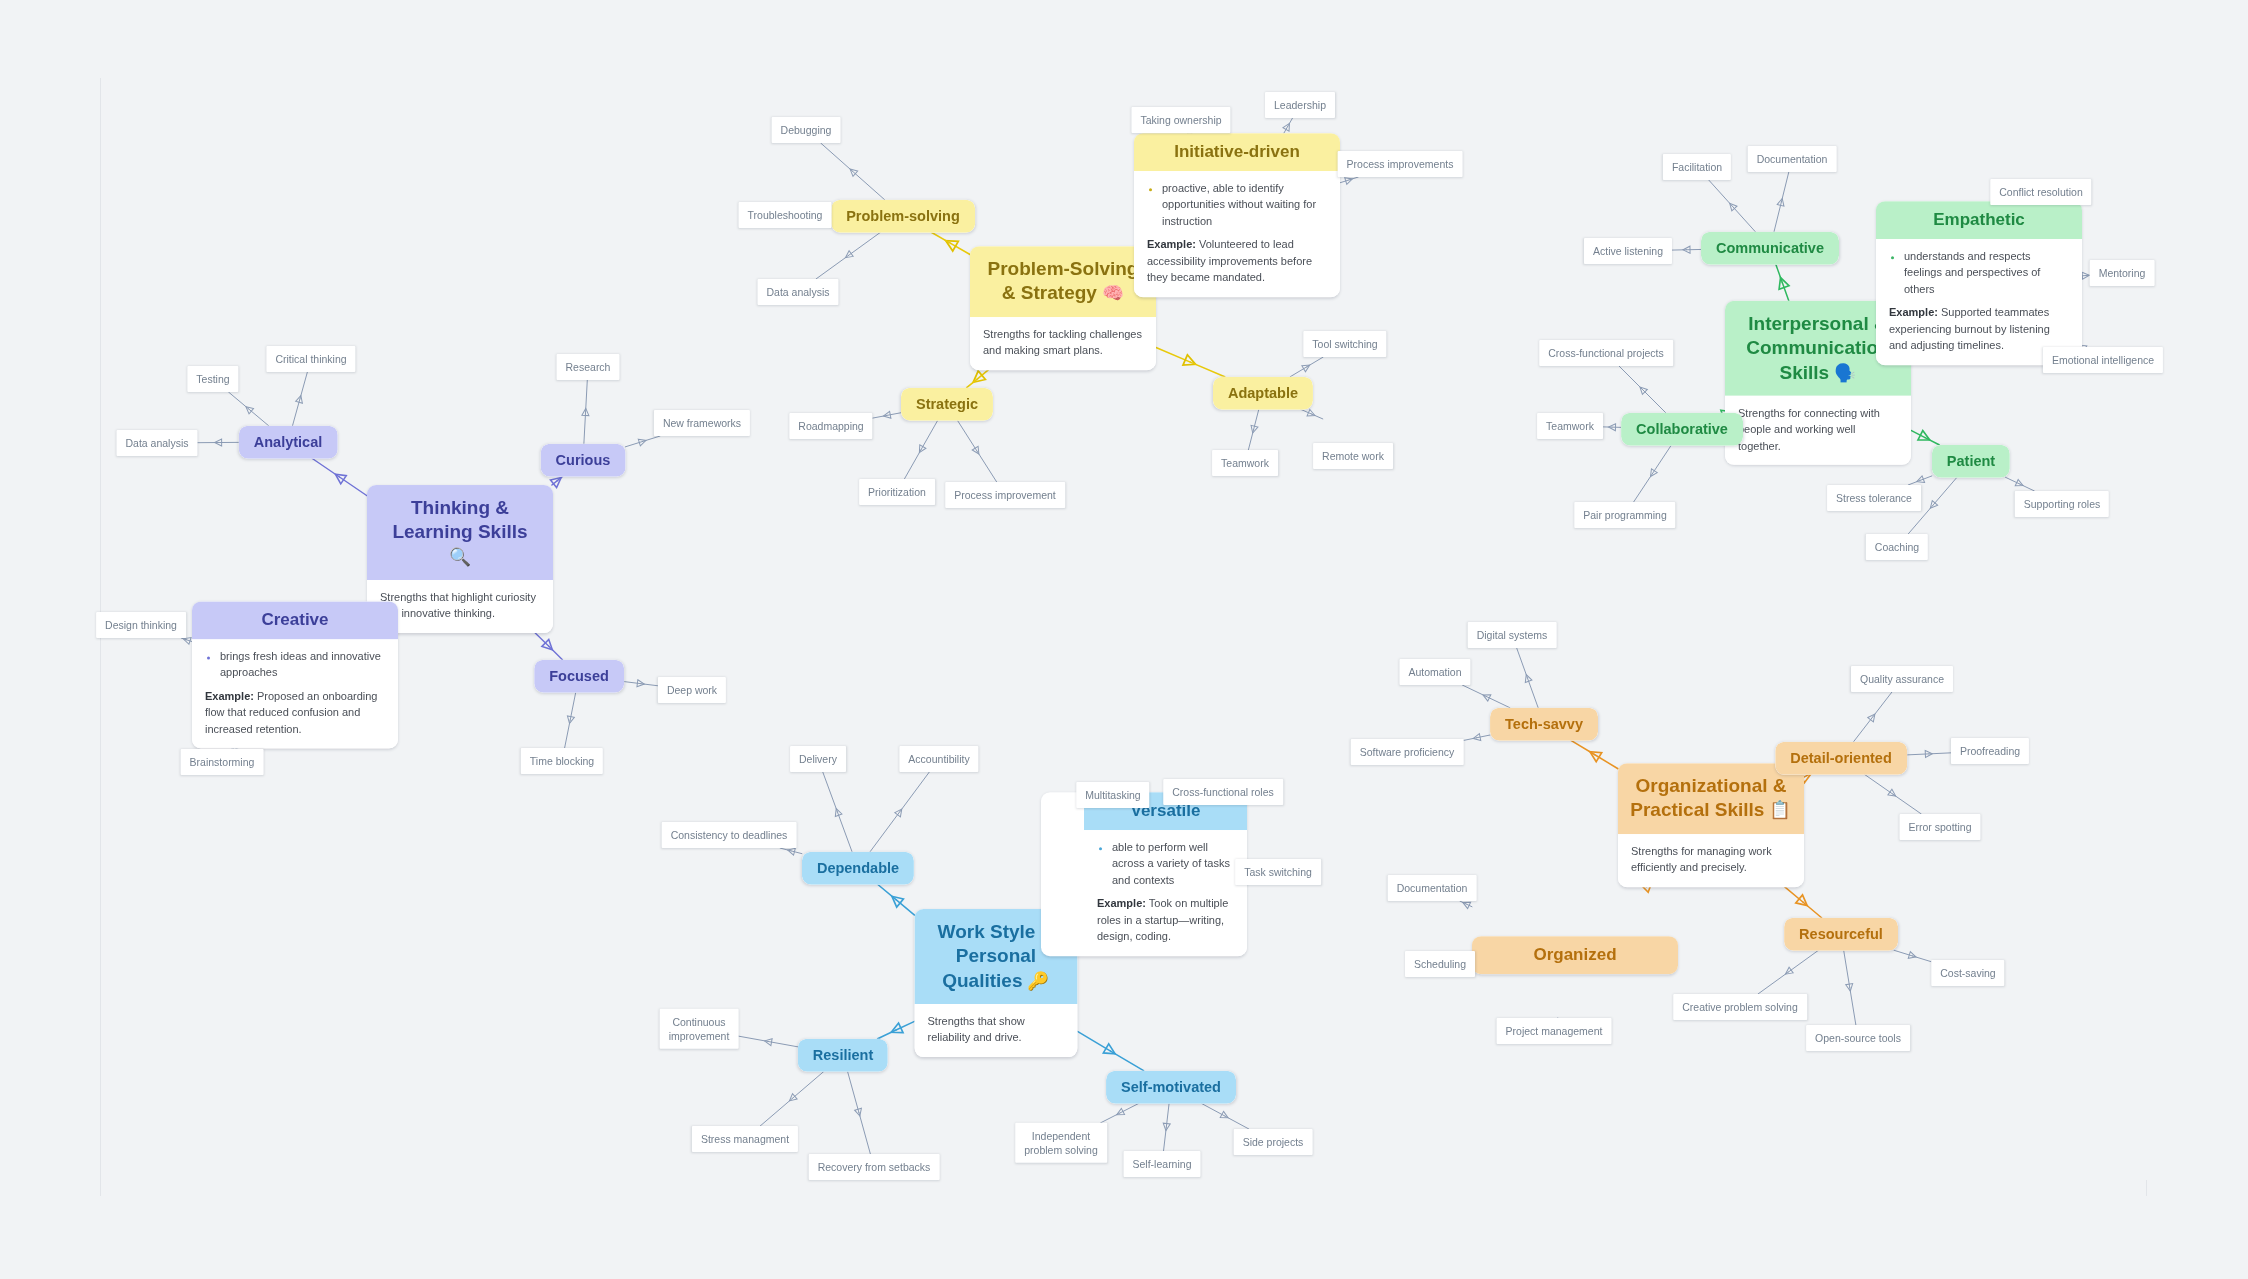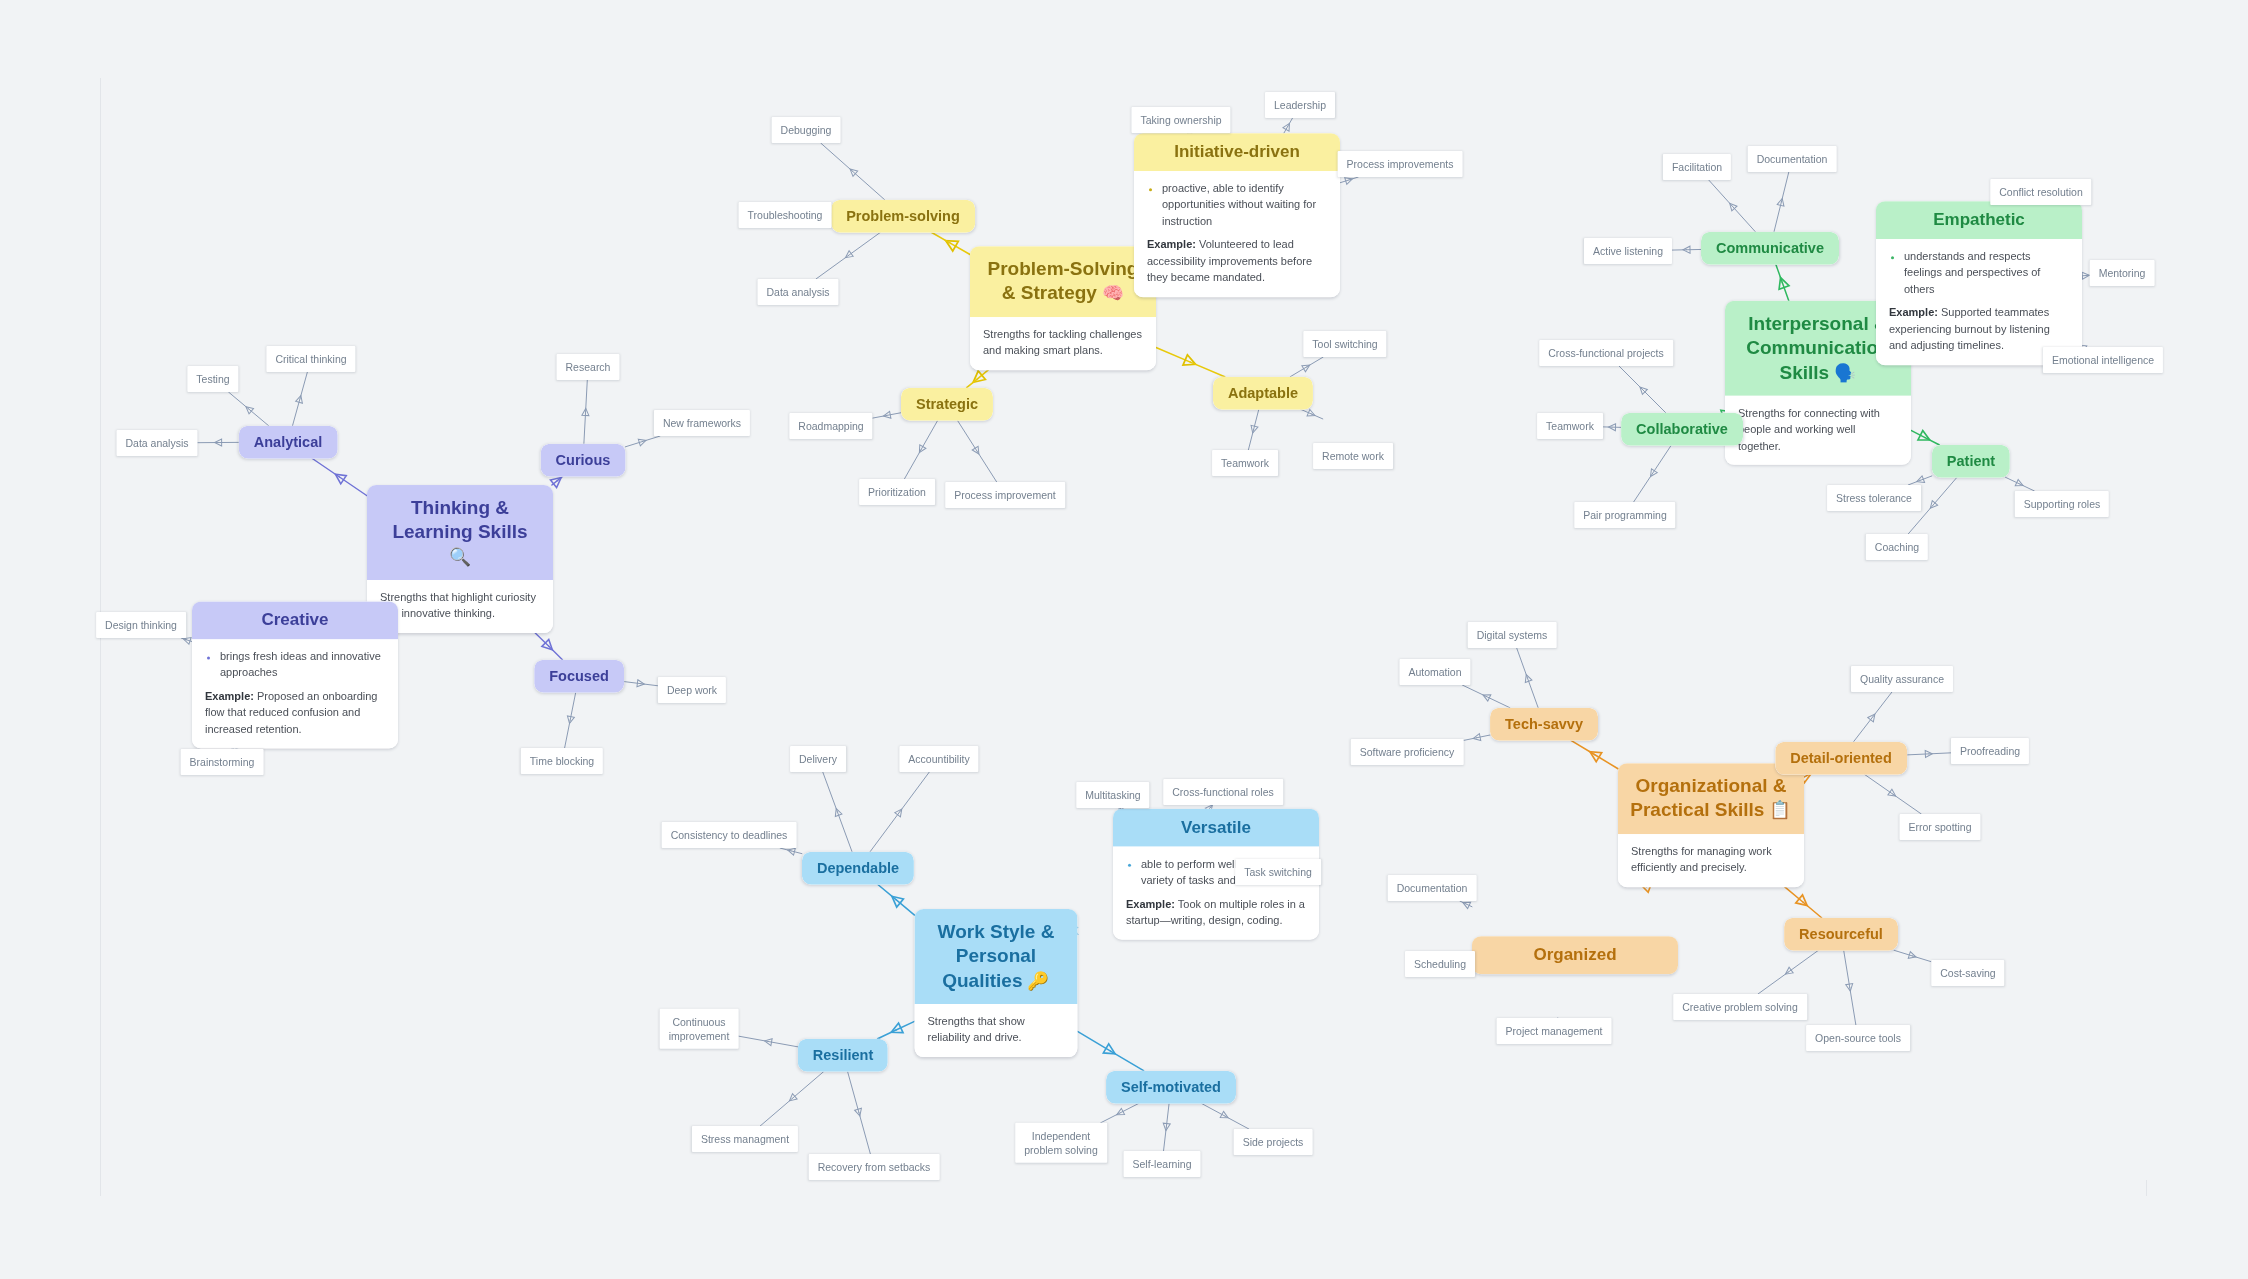--- a/index.html
+++ b/index.html
@@ -416,21 +416,21 @@
       </div>
   </div>
 
   <div class="node pill t-blue" style="left:858px; top:868px;">
     <div class="head">Dependable</div>
   </div>
   <div class="leaf" style="left:818px; top:759px;">Delivery</div>
   <div class="leaf" style="left:939px; top:759px;">Accountibility</div>
   <div class="leaf" style="left:729px; top:835px;">Consistency to deadlines</div>
 
-  <div class="node detail t-blue" style="left:1216px; top:874px;">
+  <div class="node detail t-blue" style="left:1144px; top:874px;padding-left:43px;">
     <div class="head">Versatile</div>
     <div class="body">
       <ul>
           <li>able to perform well across a variety of tasks and contexts</li>
         </ul>
       <p><b>Example:</b><span> Took on multiple roles in a startup—writing, design, coding.</span></p>
     </div>
   </div>
   <div class="leaf" style="left:1113px; top:795px;">Multitasking</div>
   <div class="leaf" style="left:1223px; top:792px;">Cross-functional roles</div>

